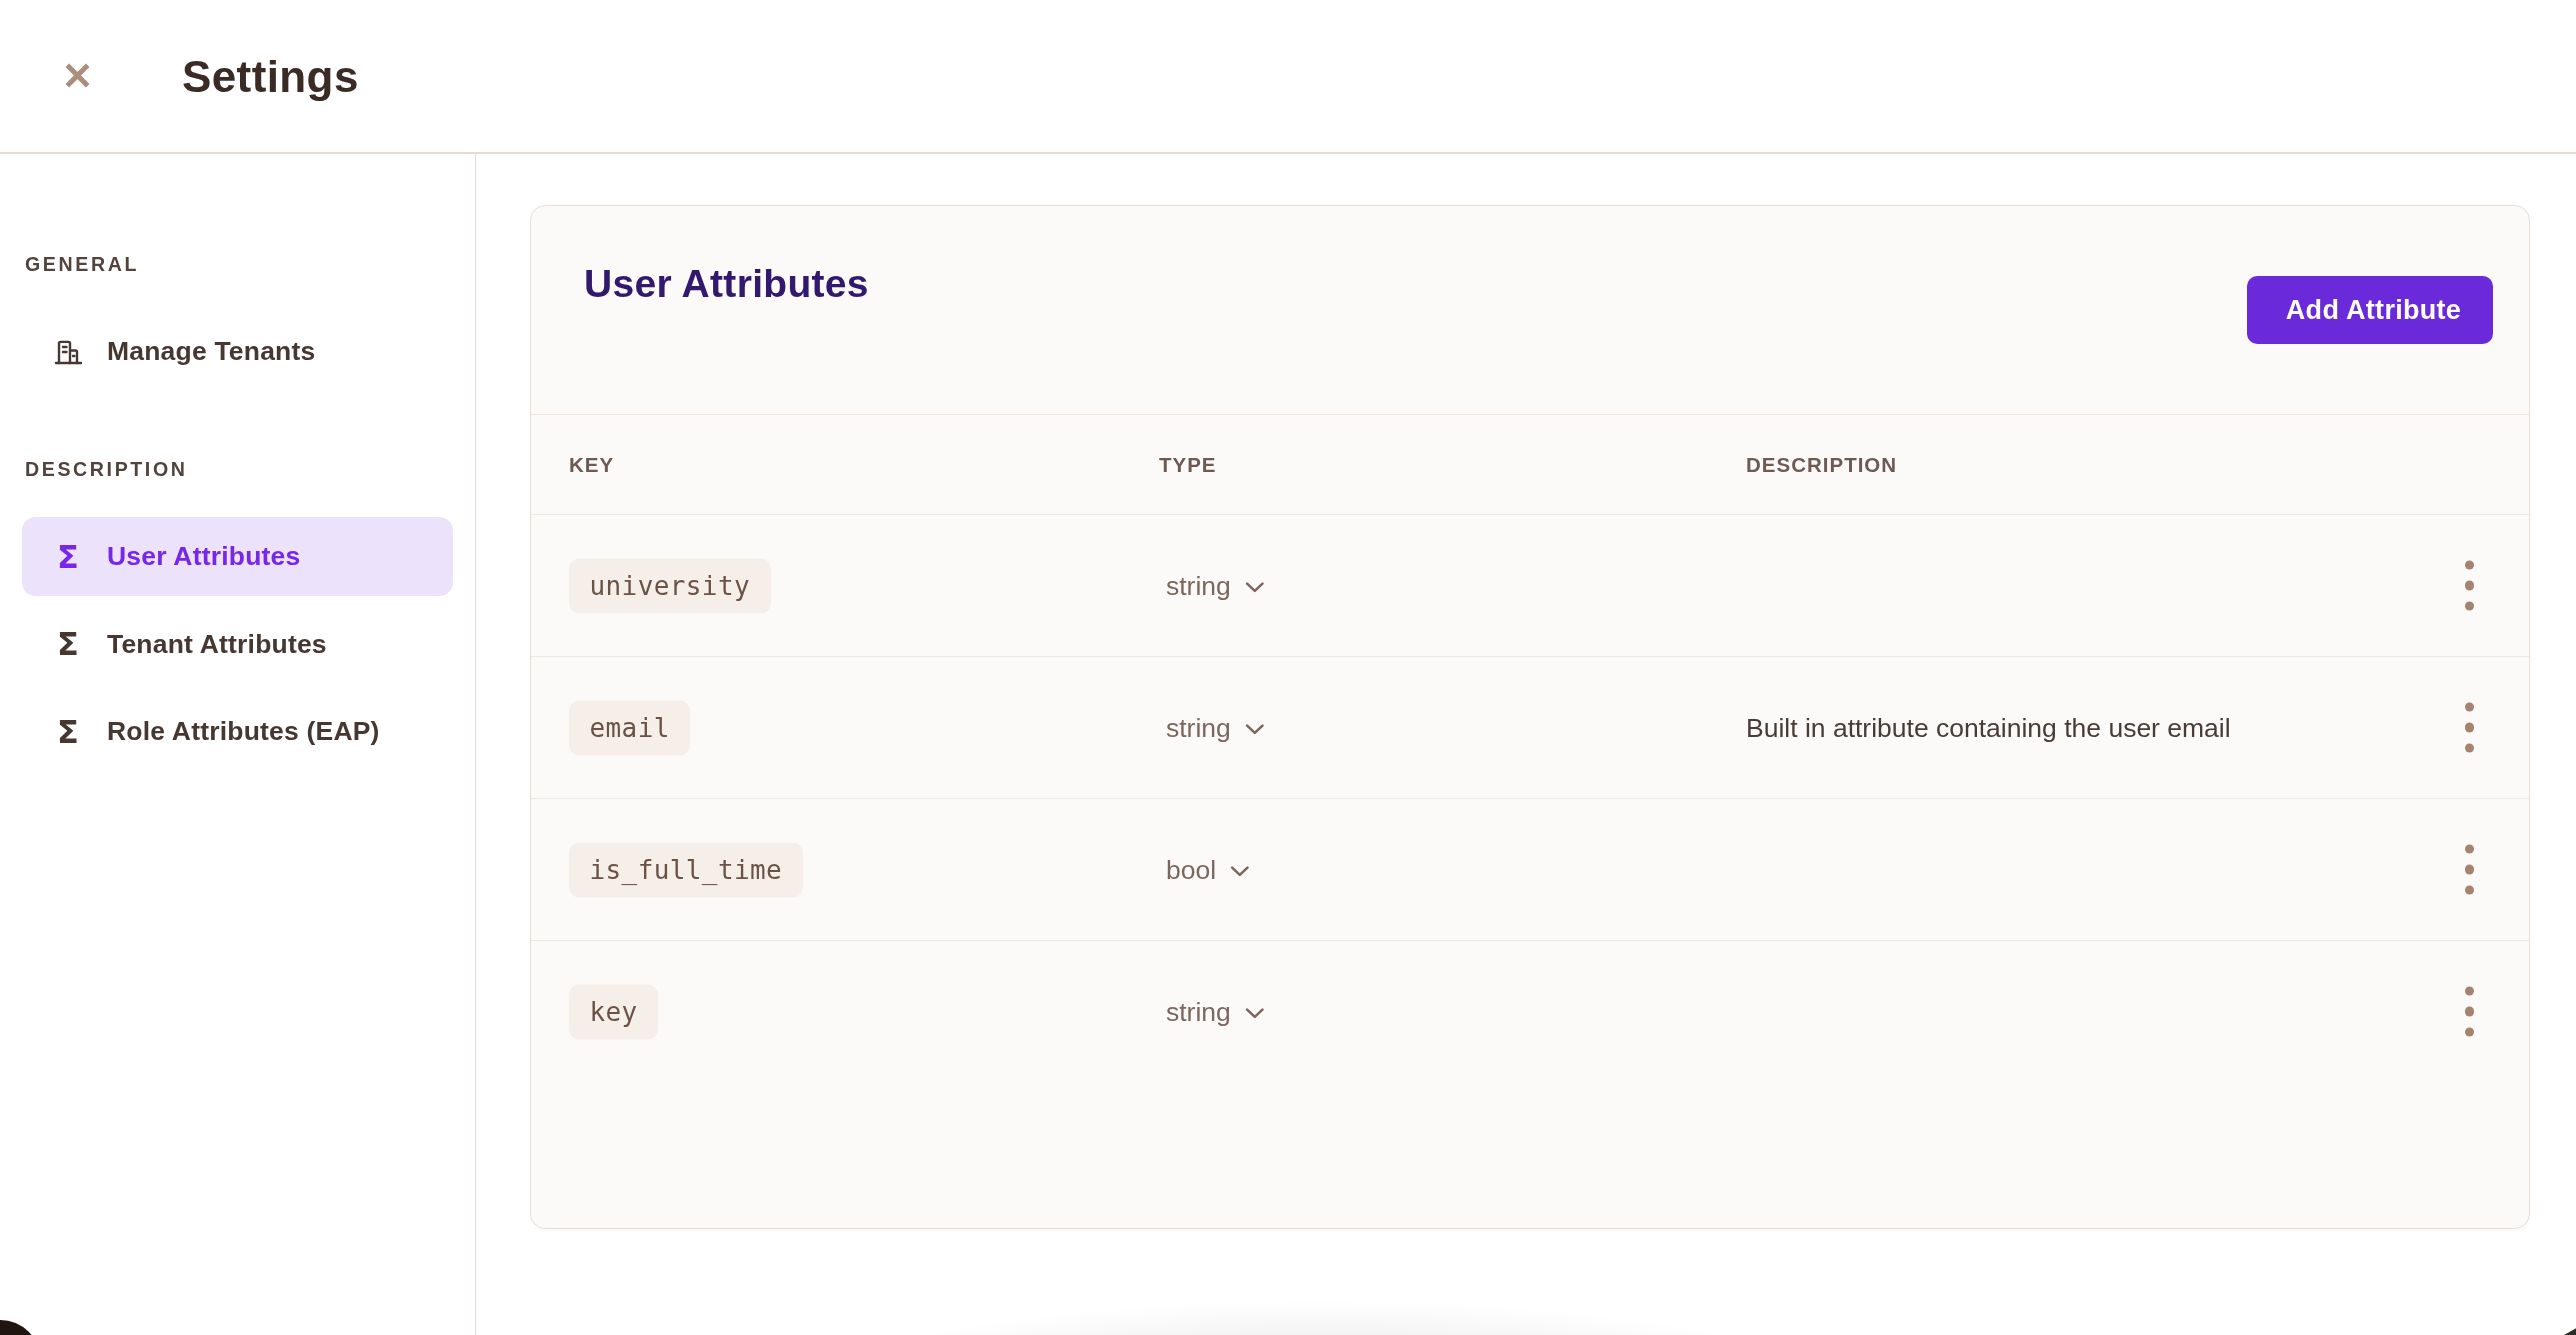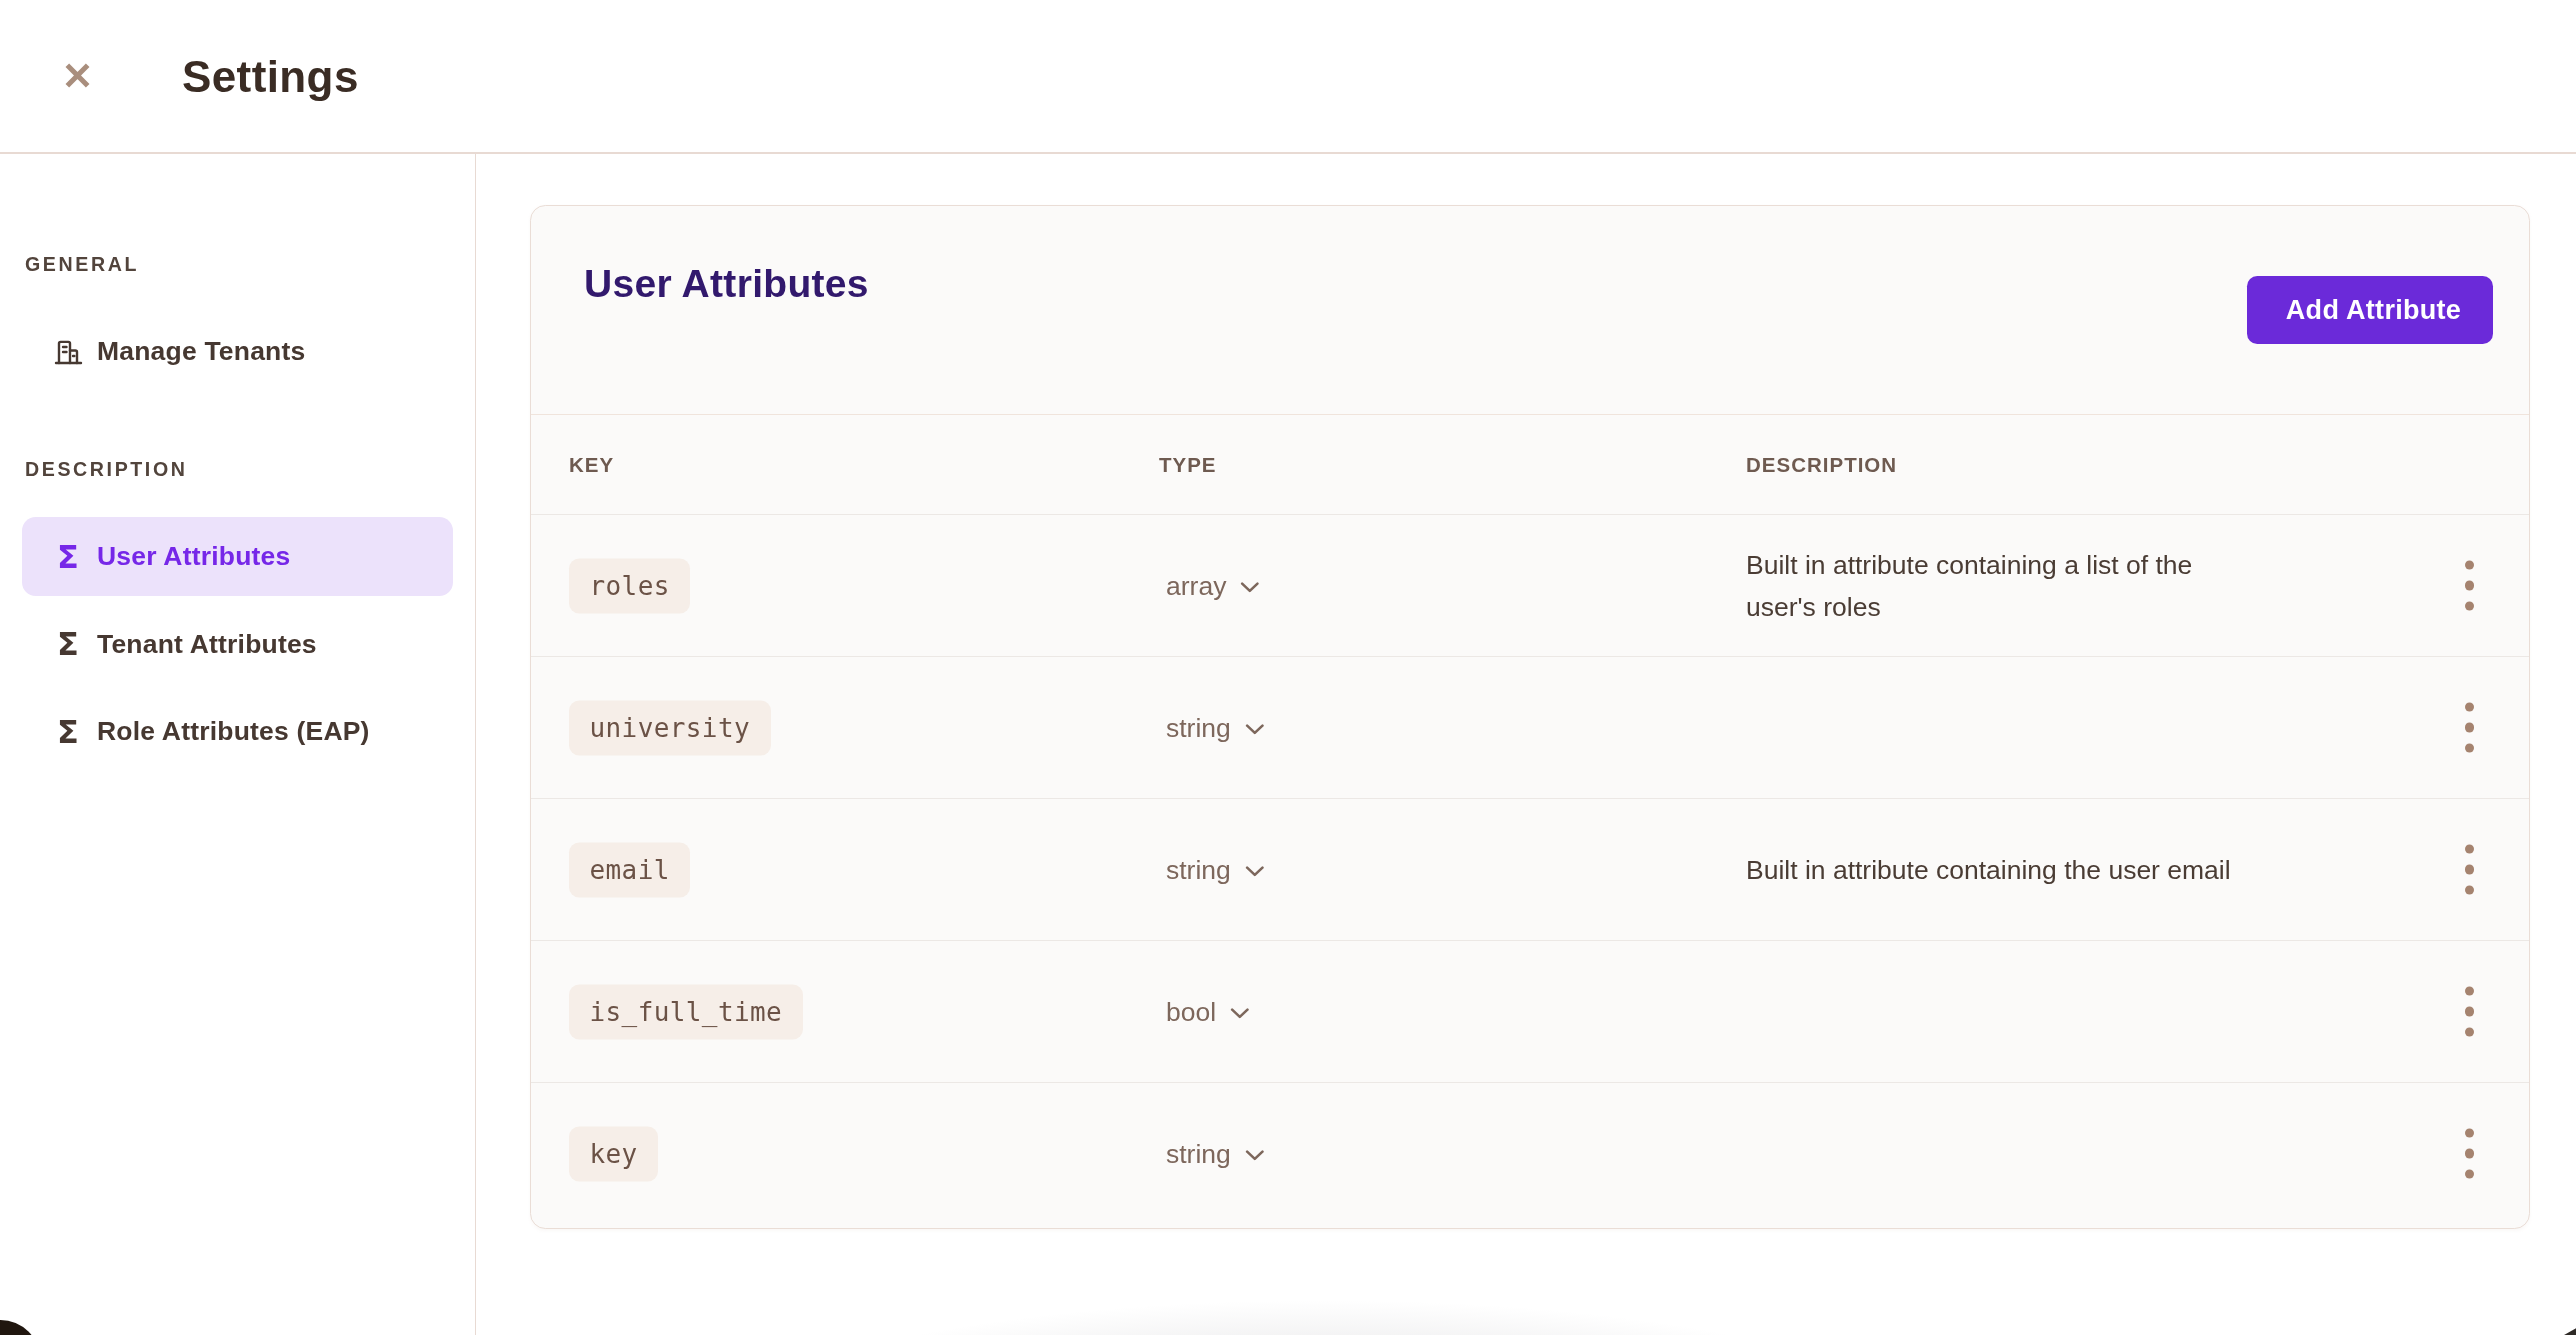--- a/index.html
+++ b/index.html
@@ -33,21 +33,21 @@
   .topbar{position:absolute;left:0;top:0;width:2576px;height:154px;background:#FFFFFF;}
   .close-btn{position:absolute;left:53px;top:51px;width:48px;height:48px;display:flex;align-items:center;justify-content:center;cursor:pointer;background:none;border:none;color:var(--close-icon);}
   .page-title{position:absolute;left:154px;top:51px;font-size:44px;line-height:51px;font-weight:700;color:var(--text-dark);letter-spacing:0.4px;margin-left:28px;}
   .topbar-divider{position:absolute;left:0;top:152px;width:2576px;height:1.7px;background:var(--divider-pink);}
 
   
   .sidebar{position:absolute;left:0;top:154px;width:476px;height:1182px;background:#FFFFFF;border-right:1.7px solid var(--divider-pink);}
   .sb-section-1{margin-top:99px;}
   .sb-section-2{margin-top:67px;}
   .sb-label{margin-left:25px;margin-bottom:36px;font-size:19.6px;font-weight:600;letter-spacing:2.6px;color:var(--text-section);}
-  .sb-item{margin:0 22px;height:79px;padding-left:29px;border-radius:13.7px;display:flex;align-items:center;gap:12px;cursor:pointer;color:var(--text-sidebar);text-align:right;}
+  .sb-item{margin:0 22px;height:79px;padding-left:29px;border-radius:13.7px;display:flex;align-items:center;gap:22px;cursor:pointer;color:var(--text-sidebar);text-align:right;}
   .sb-item + .sb-item{margin-top:8.5px;}
   .sb-item.selected{background:var(--selected-bg);color:var(--selected-purple);}
   .sb-icon{width:34px;display:flex;align-items:center;justify-content:center;flex:0 0 34px;}
   .sigma{font-size:32px;font-weight:800;line-height:34px;font-family:"DejaVu Sans",sans-serif;}
   .sb-text{font-size:26.5px;font-weight:700;letter-spacing:0.2px;white-space:nowrap;}
 
   
   .card{position:absolute;left:530px;top:205px;width:2000px;height:1024px;background:var(--card-bg);border:1.7px solid var(--card-border);border-radius:15.4px;overflow:hidden;box-shadow:0 1.7px 3.4px rgba(170,140,125,.06);}
   .card-header{position:relative;height:209px;border-bottom:1.7px solid #F0E4DC;}
   .card-title{position:absolute;left:53px;top:56px;font-size:39px;font-weight:700;color:var(--title-indigo);letter-spacing:0.3px;}
@@ -141,35 +141,20 @@
     </div>
 
     <div class="t-head">
       <div class="th th-key">KEY</div>
       <div class="th th-type">TYPE</div>
       <div class="th th-desc">DESCRIPTION</div>
     </div>
 
     <div>
         <div class="t-row">
-          <div class="cell key-cell"><span class="key-chip">roles</span></div>
-          <div class="cell type-cell"><span class="type-select">
-              <span>array</span>
-              <svg class="chev" width="19.6" height="12" viewBox="0 0 23 14">
-                <path d="M2.5 2.5 L11.5 11 L20.5 2.5" fill="none" stroke="currentColor" stroke-width="3" stroke-linecap="round" stroke-linejoin="round"></path>
-              </svg>
-            </span></div>
-          <div class="cell desc-cell">Built in attribute containing a list of the user's roles</div>
-          <div class="cell kebab">
-            <i></i>
-            <i></i>
-            <i></i>
-          </div>
-        </div>
-        <div class="t-row">
           <div class="cell key-cell"><span class="key-chip">university</span></div>
           <div class="cell type-cell"><span class="type-select">
               <span>string</span>
               <svg class="chev" width="19.6" height="12" viewBox="0 0 23 14">
                 <path d="M2.5 2.5 L11.5 11 L20.5 2.5" fill="none" stroke="currentColor" stroke-width="3" stroke-linecap="round" stroke-linejoin="round"></path>
               </svg>
             </span></div>
           <div class="cell kebab">
             <i></i>
             <i></i>

